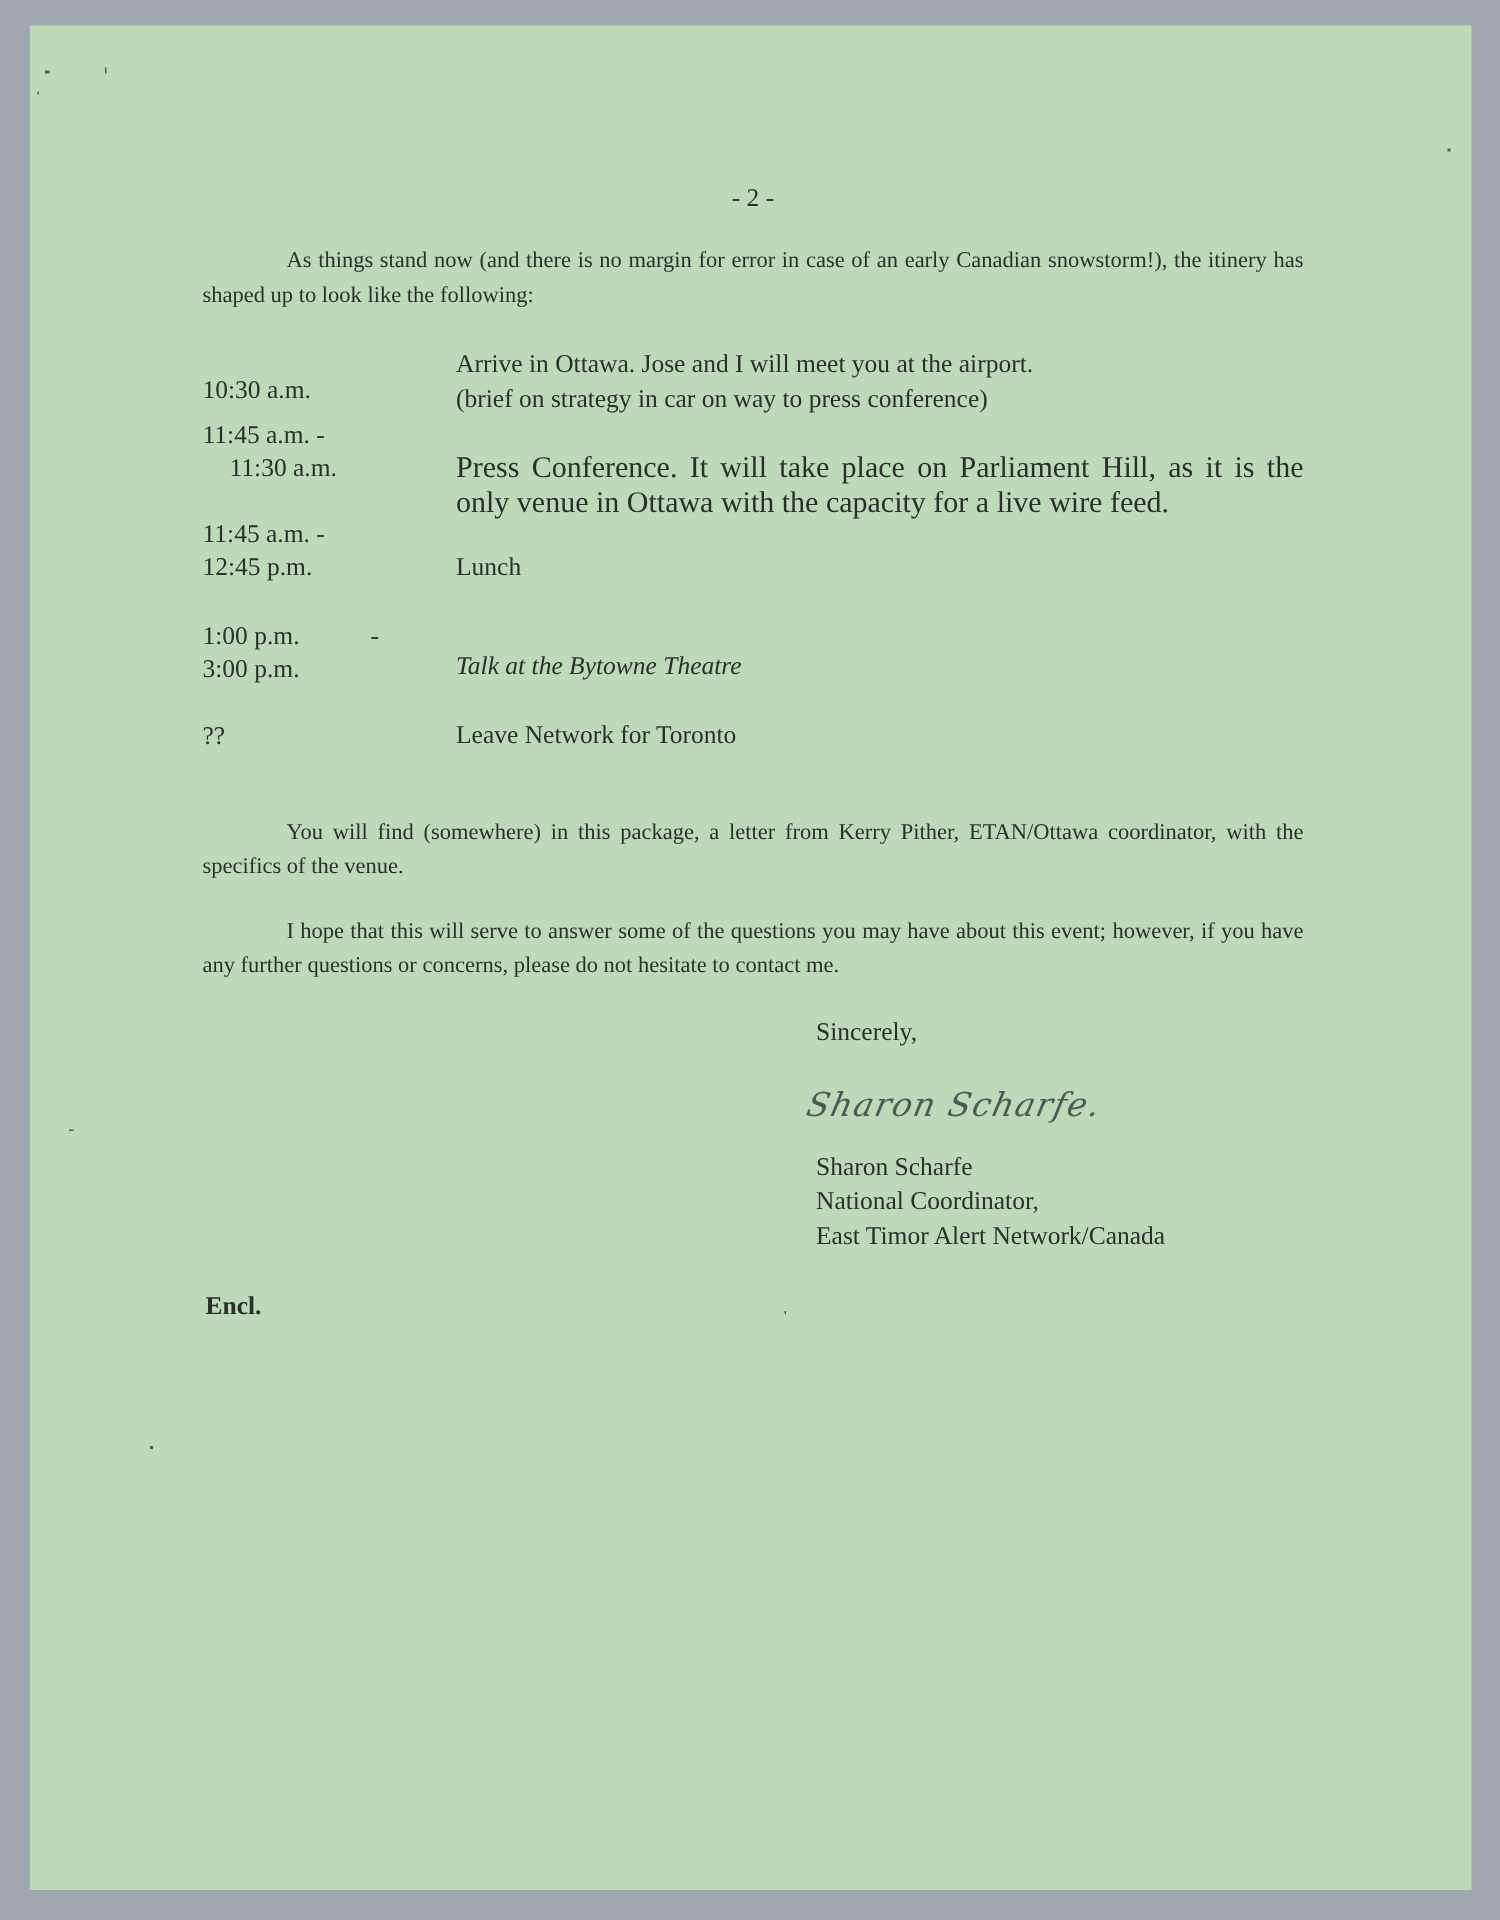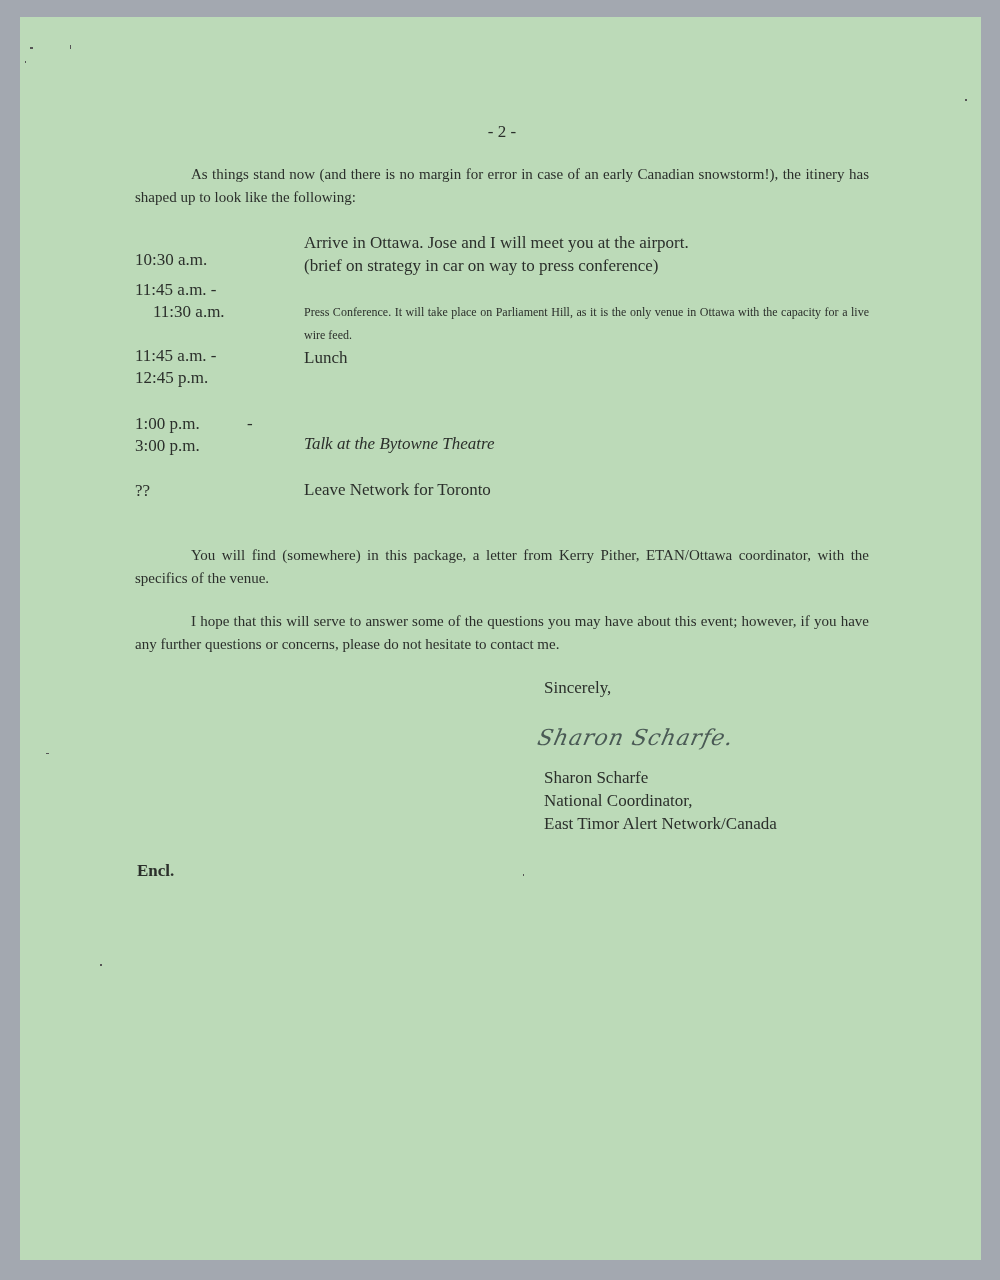--- a/index.html
+++ b/index.html
@@ -48,21 +48,21 @@
     .time {
       left: 115px;
     }
     .desc {
       left: 284px;
     }
     .desc-wrap {
       position: absolute;
       left: 284px;
       width: 565px;
-      font-size: 12px;
+      font-size: 20px;
       line-height: 23px;
       text-align: justify;
       white-space: normal;
     }
     .sig-block {
       left: 512px;
       margin-left: 12px;
     }
     .signature {
       position: absolute;
@@ -94,21 +94,21 @@
     <div class="abs time" style="top:232px;">10:30 a.m.</div>
     <div class="abs desc" style="top:215px;">Arrive in Ottawa.  Jose and I will meet you at the airport.</div>
     <div class="abs desc" style="top:238px;">(brief on strategy in car on way to press conference)</div>
 
     <div class="abs time" style="top:262px;">11:45 a.m. -</div>
     <div class="abs time" style="top:284px;margin-left:18px;">11:30 a.m.</div>
     <div class="desc-wrap" style="top:284px;">Press Conference.  It will take place on Parliament Hill, as it is the only venue in Ottawa with the capacity for a live wire feed.</div>
 
     <div class="abs time" style="top:328px;">11:45 a.m. -</div>
     <div class="abs time" style="top:350px;">12:45 p.m.</div>
-    <div class="abs desc" style="top:330px;">Lunch</div>
+    <div class="abs desc" style="top:350px;">Lunch</div>
 
     <div class="abs time" style="top:396px;">1:00 p.m.</div>
     <div class="abs" style="left:227px; top:396px;">-</div>
     <div class="abs time" style="top:418px;">3:00 p.m.</div>
     <div class="abs desc" style="top:416px;font-style:italic;">Talk at the Bytowne Theatre</div>
 
     <div class="abs time" style="top:463px;">??</div>
     <div class="abs desc" style="top:462px;">Leave Network for Toronto</div>
   </div>
 

